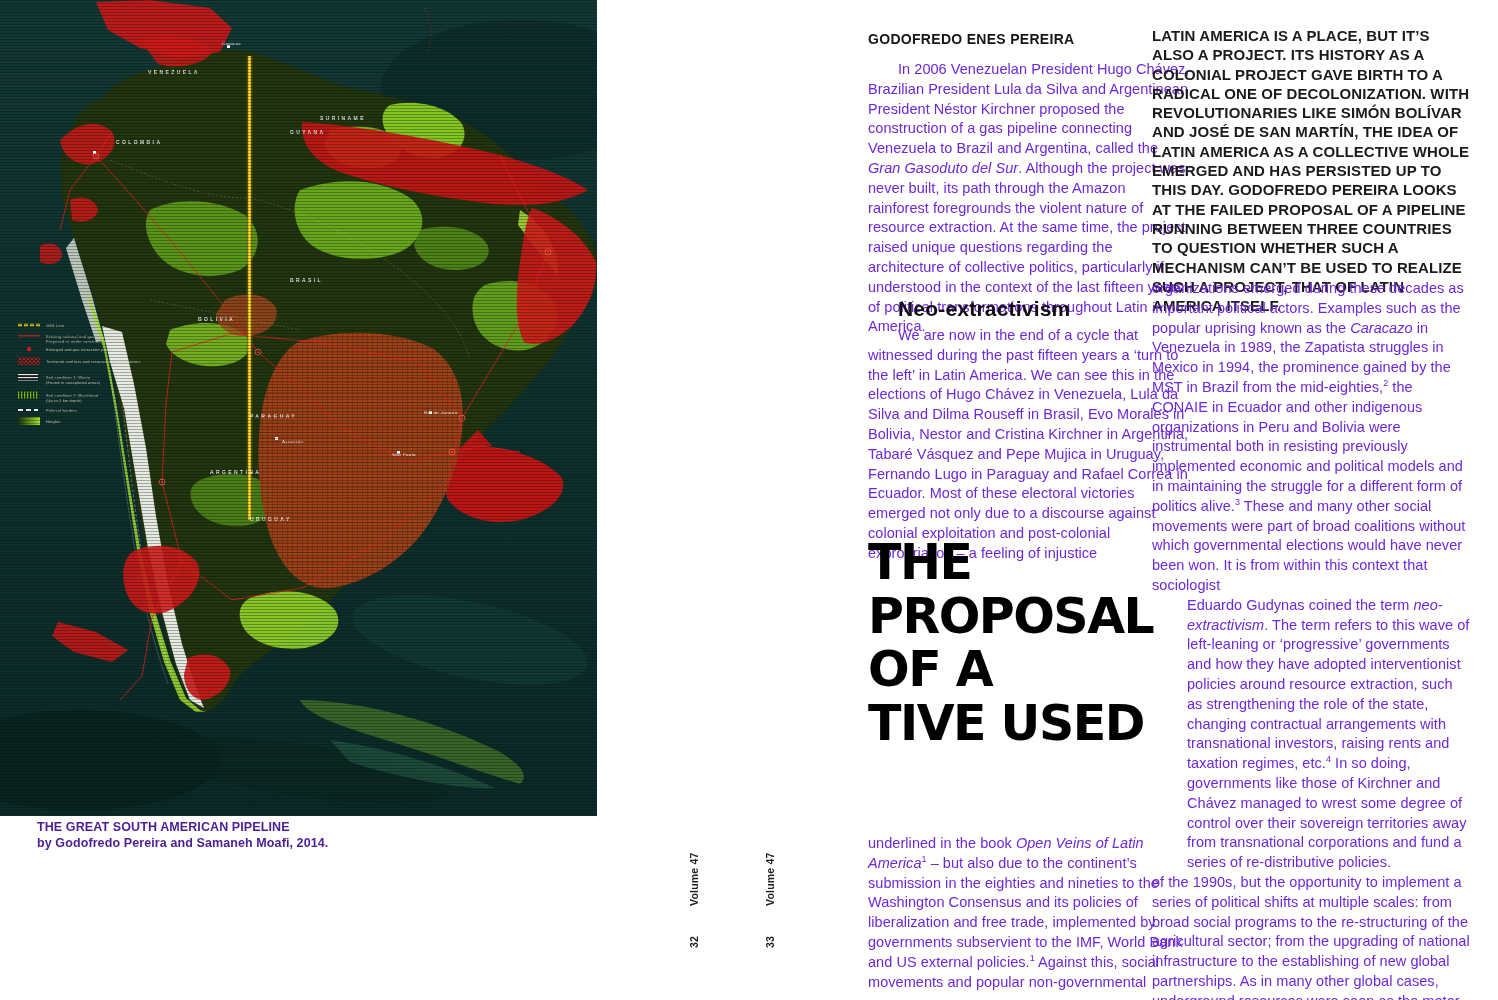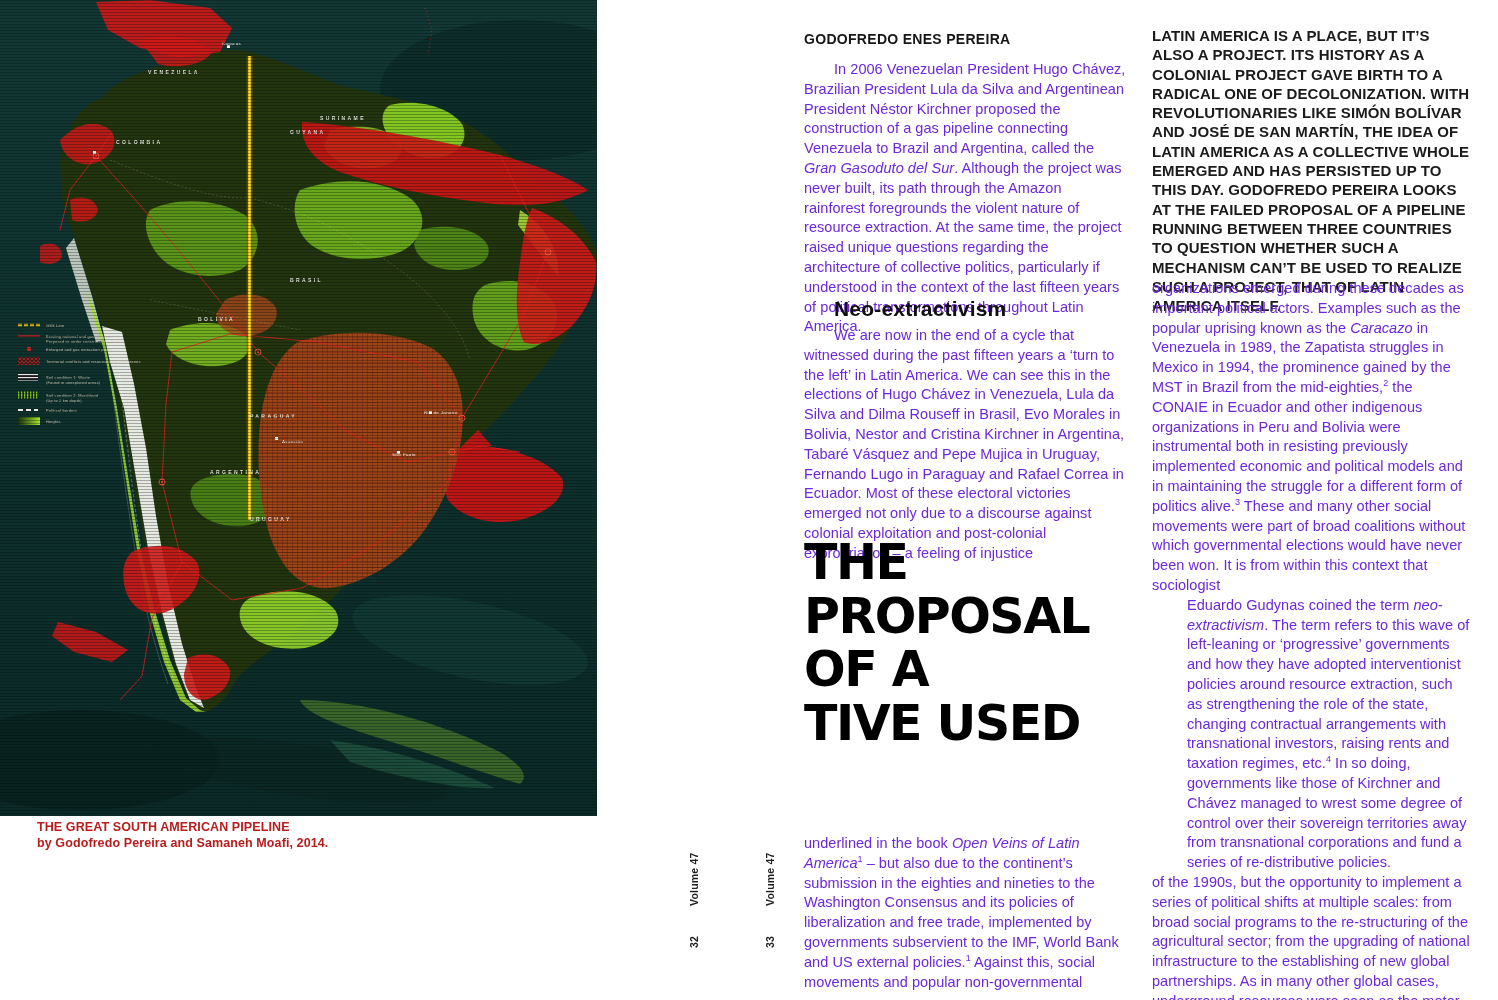--- a/index.html
+++ b/index.html
@@ -5,24 +5,24 @@
   html,body{margin:0;padding:0;background:#ffffff;}
   .page{position:relative;width:1498px;height:1000px;background:#fff;overflow:hidden;
         font-family:"Liberation Sans",sans-serif;}
 
   
   .map-figure{position:absolute;left:0;top:0;width:597px;height:816px;}
   .map-figure svg{display:block;width:597px;height:816px;}
   .scanlines{position:absolute;left:0;top:0;width:597px;height:816px;pointer-events:none;
      background:repeating-linear-gradient(180deg, rgba(3,12,8,.30) 0 1px, rgba(0,0,0,0) 1px 3px);}
   .map-caption{position:absolute;left:37px;top:819px;width:330px;
-     font-size:12.5px;line-height:16px;font-weight:700;color:#b91c1c;letter-spacing:.1px;}
-
-  
-  .col1{position:absolute;left:804px;width:322px;}
+     font-size:12.5px;line-height:16px;font-weight:700;color:#4c1d95;letter-spacing:.1px;}
+
+  
+  .col1{position:absolute;left:868px;width:322px;}
   .col2{position:absolute;left:1152px;width:320px;}
   .author{top:31px;font-size:14px;font-weight:700;letter-spacing:.3px;color:#161616;}
   .body-text{font-size:14.5px;line-height:19.8px;color:#6d28d9;letter-spacing:.05px;}
   .p-indent{text-indent:30px;}
   .section-heading{top:297px;font-size:21px;font-weight:700;color:#101010;padding-left:30px;letter-spacing:.2px;}
   .headline{top:536px;font-family:"DejaVu Sans",sans-serif;font-weight:700;
      font-size:49px;line-height:53.5px;letter-spacing:-1.5px;color:#000000;}
   .intro{top:26px;font-size:15px;line-height:19.3px;font-weight:700;color:#1b1b1b;letter-spacing:.1px;}
   .chunk-indent{margin-left:35px;}
   .chunk-firstline{text-indent:50px;}

